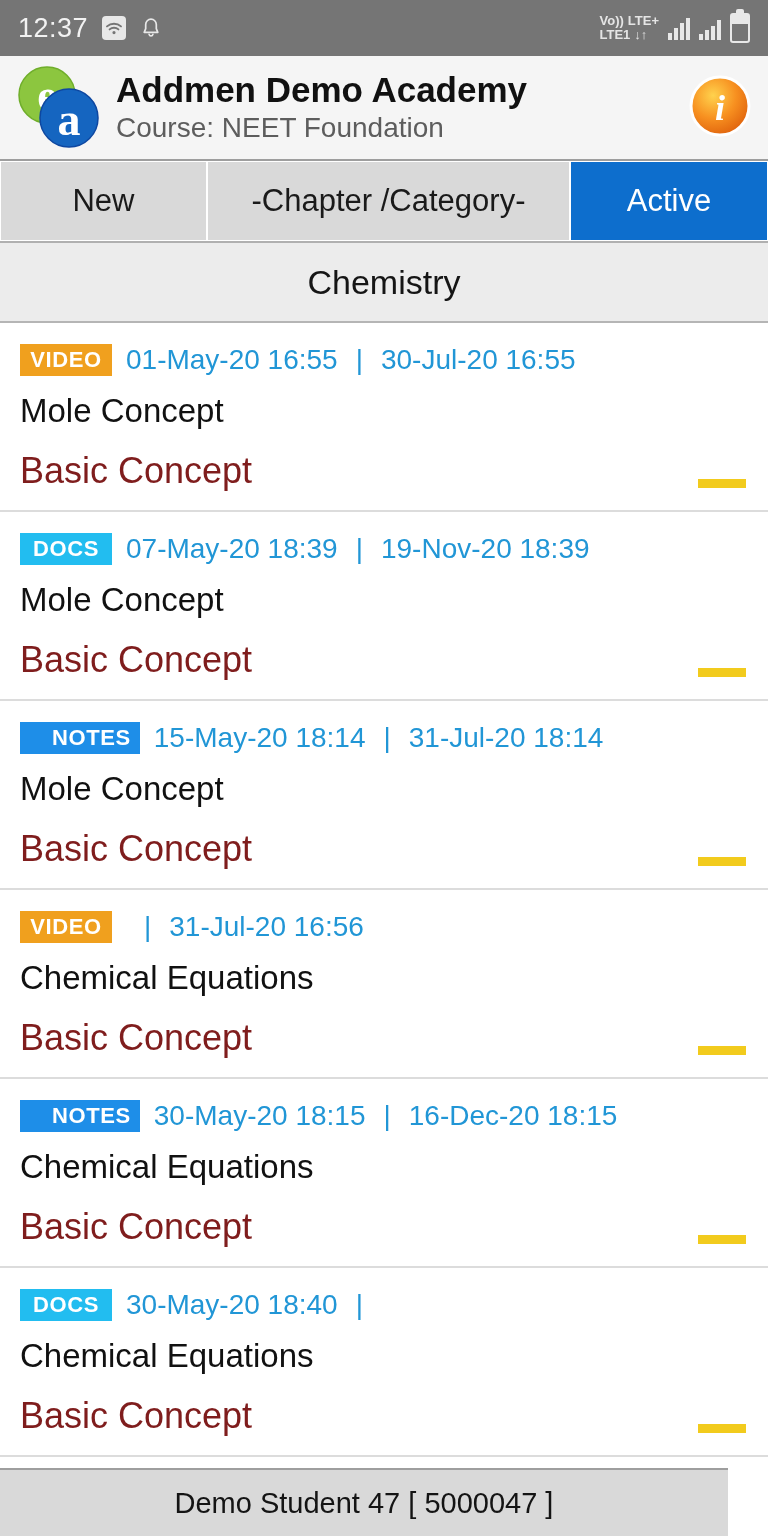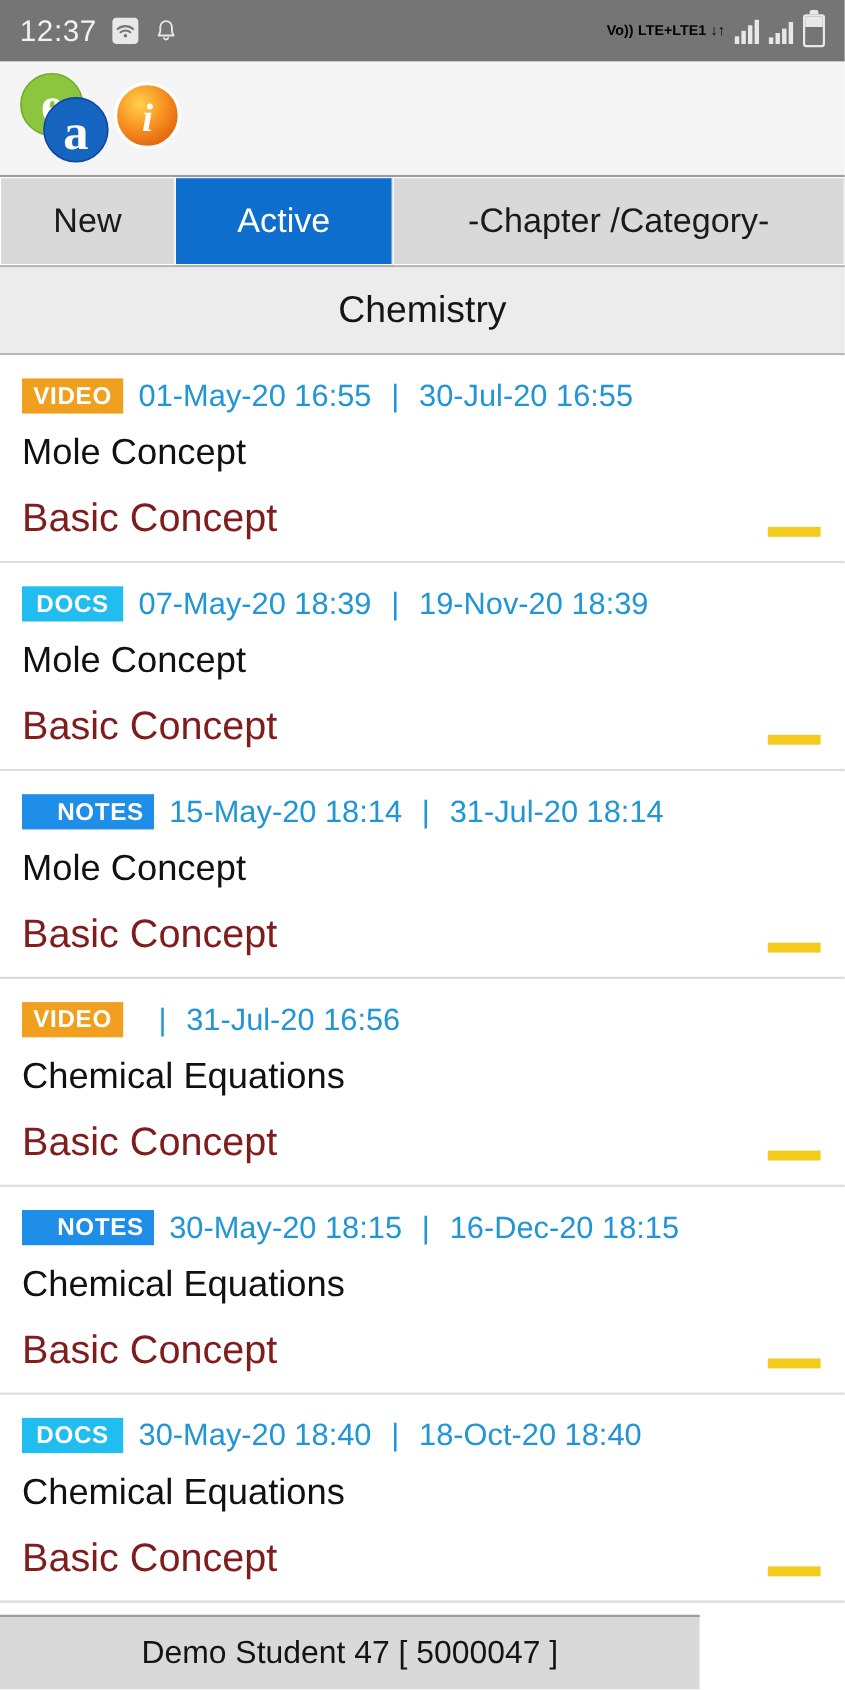--- a/index.html
+++ b/index.html
@@ -44,23 +44,23 @@
     width: 22px; height: 24px;
     display: block;
   }
   .status-right {
     display: flex;
     align-items: center;
     gap: 9px;
   }
   .volte-block {
     display: flex;
-    flex-direction: row;
+    flex-direction: column;
     line-height: 1.05;
-    color: #000000;
+    color: #e5e5e5;
     font-size: 13px;
     font-weight: bold;
   }
   .volte-row { display: flex; align-items: center; gap: 4px; white-space: nowrap; }
   .bars {
     display: flex;
     align-items: flex-end;
     gap: 2px;
     height: 24px;
   }
@@ -149,21 +149,21 @@
     align-items: center;
     justify-content: center;
     font-size: 31px;
     color: #1a1a1a;
     background: #d9d9d9;
     border: 1px solid #ffffff;
     box-sizing: border-box;
     cursor: pointer;
     white-space: nowrap;
   }
-  .tab.t-new    { width: 159px; }
+  .tab.t-new    { width: 207px; }
   .tab.t-active { width: 198px; background: #0d6ecd; color: #ffffff; }
   .tab.t-cat    { flex: 1 1 auto; }
 
   
   .section-header {
     height: 80px;
     background: #ececec;
     display: flex;
     align-items: center;
     justify-content: center;
@@ -240,21 +240,21 @@
     width: 48px;
     height: 9px;
     background: #f2cb1d;
   }
 
   
   .footer {
     position: absolute;
     left: 0;
     bottom: 0;
-    width: 636px;
+    width: 728px;
     height: 68px;
     background: #d9d9d9;
     border-top: 2px solid #9e9e9e;
     display: flex;
     align-items: center;
     justify-content: center;
     box-sizing: border-box;
   }
   .footer-text {
     font-size: 29px;
@@ -314,39 +314,43 @@
   <span class="logo">
     <svg viewBox="0 0 88 86" width="88" height="86">
       <circle cx="33" cy="30" r="28" fill="#8cc63f"></circle>
       <circle cx="33" cy="30" r="28" fill="none" stroke="#6fae2a" stroke-width="1.5"></circle>
       <text x="33" y="45" font-family="Liberation Serif, serif" font-size="44" font-weight="bold" fill="#ffffff" text-anchor="middle">e</text>
       <circle cx="55" cy="53" r="29" fill="#1565c0"></circle>
       <circle cx="55" cy="53" r="29" fill="none" stroke="#0d47a1" stroke-width="1.5"></circle>
       <text x="55" y="70" font-family="Liberation Serif, serif" font-size="46" font-weight="bold" fill="#ffffff" text-anchor="middle">a</text>
     </svg>
   </span>
+  <div class="header-titles">
+    <div class="app-title">Addmen Demo Academy</div>
+    <div class="app-subtitle">Course: NEET Foundation</div>
+  </div>
   <span>
     <svg class="info-icon" viewBox="0 0 64 64">
       <defs>
         <radialGradient id="infoGrad" cx="38%" cy="32%" r="72%">
           <stop offset="0%" stop-color="#ffd24d"></stop>
           <stop offset="55%" stop-color="#f79020"></stop>
           <stop offset="100%" stop-color="#e0630d"></stop>
         </radialGradient>
       </defs>
       <circle cx="32" cy="32" r="29" fill="url(#infoGrad)" stroke="#ffffff" stroke-width="3"></circle>
       <text x="32" y="46" font-family="Liberation Serif, serif" font-style="italic" font-weight="bold" font-size="36" fill="#ffffff" text-anchor="middle">i</text>
     </svg>
   </span>
 </div>
 
 <div class="tab-bar">
   <div class="tab t-new">New</div>
+  <div class="tab t-cat">-Chapter /Category-</div>
   <div class="tab t-active">Active</div>
-  <div class="tab t-cat">-Chapter /Category-</div>
 </div>
 
 <div class="section-header">Chemistry</div>
 
 <div class="list">
 
   <div class="card">
     <div class="card-meta">
       <span class="badge video">VIDEO</span>
       <span class="dates">
@@ -414,21 +418,20 @@
     <div class="card-sub">Basic Concept</div>
     <span class="accent-bar"></span>
   </div>
 
   <div class="card">
     <div class="card-meta">
       <span class="badge docs">DOCS</span>
       <span class="dates">
         <span>30-May-20 18:40</span>
         <span class="sep">|</span>
-        <span>18-Oct-20 18:40</span>
       </span>
     </div>
     <div class="card-title">Chemical Equations</div>
     <div class="card-sub">Basic Concept</div>
     <span class="accent-bar"></span>
   </div>
 
 </div>
 
 <div class="footer">

